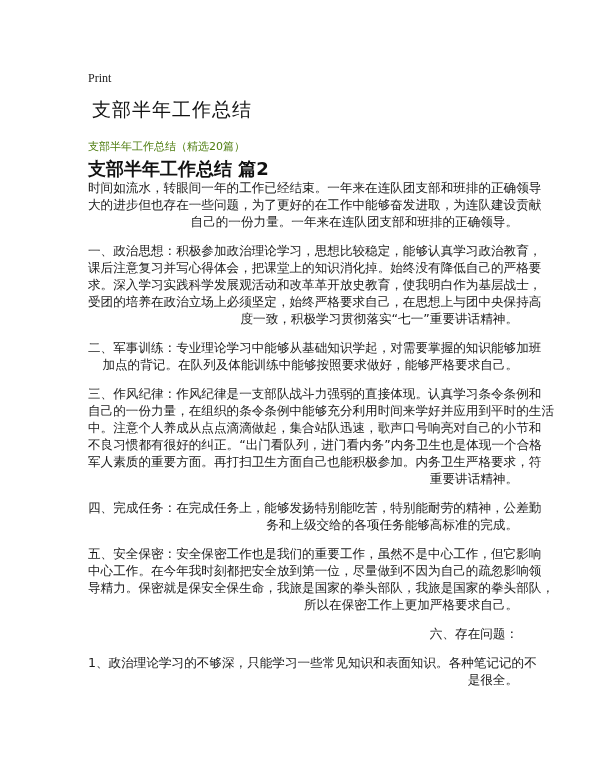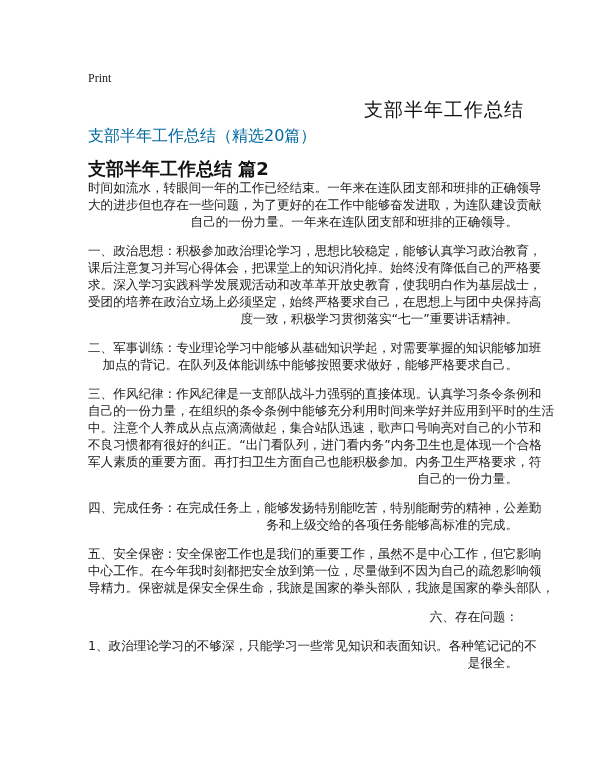--- a/index.html
+++ b/index.html
@@ -24,36 +24,36 @@
     .print-label {
       position: absolute;
       left: 0;
       top: 71px;
       font-family: "Liberation Serif", "DejaVu Serif", serif;
       font-size: 12px;
       color: #222;
     }
     .doc-title {
       position: absolute;
-      left: 12px;
+      left: 4px;
       top: 97px;
       width: 424px;
-      text-align: right;
+      text-align: left;
       font-size: 19px;
       line-height: 24px;
       color: #111;
       letter-spacing: 1px;
     }
     .subtitle {
       position: absolute;
       left: 0;
-      top: 127px;
-      font-size: 16px;
+      top: 138px;
+      font-size: 11px;
       line-height: 17px;
-      color: #0369a1;
+      color: #4d7c0f;
     }
     .section-heading {
       position: absolute;
       left: 0;
       top: 160px;
       font-size: 18px;
       line-height: 17px;
       font-weight: bold;
       color: #111;
     }
@@ -100,30 +100,31 @@
     <p class="para">
       <span class="line">二、军事训练：专业理论学习中能够从基础知识学起，对需要掌握的知识能够加班</span>
       <span class="line">加点的背记。在队列及体能训练中能够按照要求做好，能够严格要求自己。</span>
     </p>
     <p class="para">
       <span class="line">三、作风纪律：作风纪律是一支部队战斗力强弱的直接体现。认真学习条令条例和</span>
       <span class="line">自己的一份力量，在组织的条令条例中能够充分利用时间来学好并应用到平时的生活</span>
       <span class="line">中。注意个人养成从点点滴滴做起，集合站队迅速，歌声口号响亮对自己的小节和</span>
       <span class="line">不良习惯都有很好的纠正。“出门看队列，进门看内务”内务卫生也是体现一个合格</span>
       <span class="line">军人素质的重要方面。再打扫卫生方面自己也能积极参加。内务卫生严格要求，符</span>
-      <span class="line">自己的一份力量。</span>
+      <span class="line">重要讲话精神。</span>
     </p>
     <p class="para">
       <span class="line">四、完成任务：在完成任务上，能够发扬特别能吃苦，特别能耐劳的精神，公差勤</span>
       <span class="line">务和上级交给的各项任务能够高标准的完成。</span>
     </p>
     <p class="para">
       <span class="line">五、安全保密：安全保密工作也是我们的重要工作，虽然不是中心工作，但它影响</span>
       <span class="line">中心工作。在今年我时刻都把安全放到第一位，尽量做到不因为自己的疏忽影响领</span>
       <span class="line">导精力。保密就是保安全保生命，我旅是国家的拳头部队，我旅是国家的拳头部队，</span>
+      <span class="line">所以在保密工作上更加严格要求自己。</span>
     </p>
     <p class="para">
       <span class="line">六、存在问题：</span>
     </p>
     <p class="para">
       <span class="line">1、政治理论学习的不够深，只能学习一些常见知识和表面知识。各种笔记记的不</span>
       <span class="line">是很全。</span>
     </p>
   </div>
 </div>

